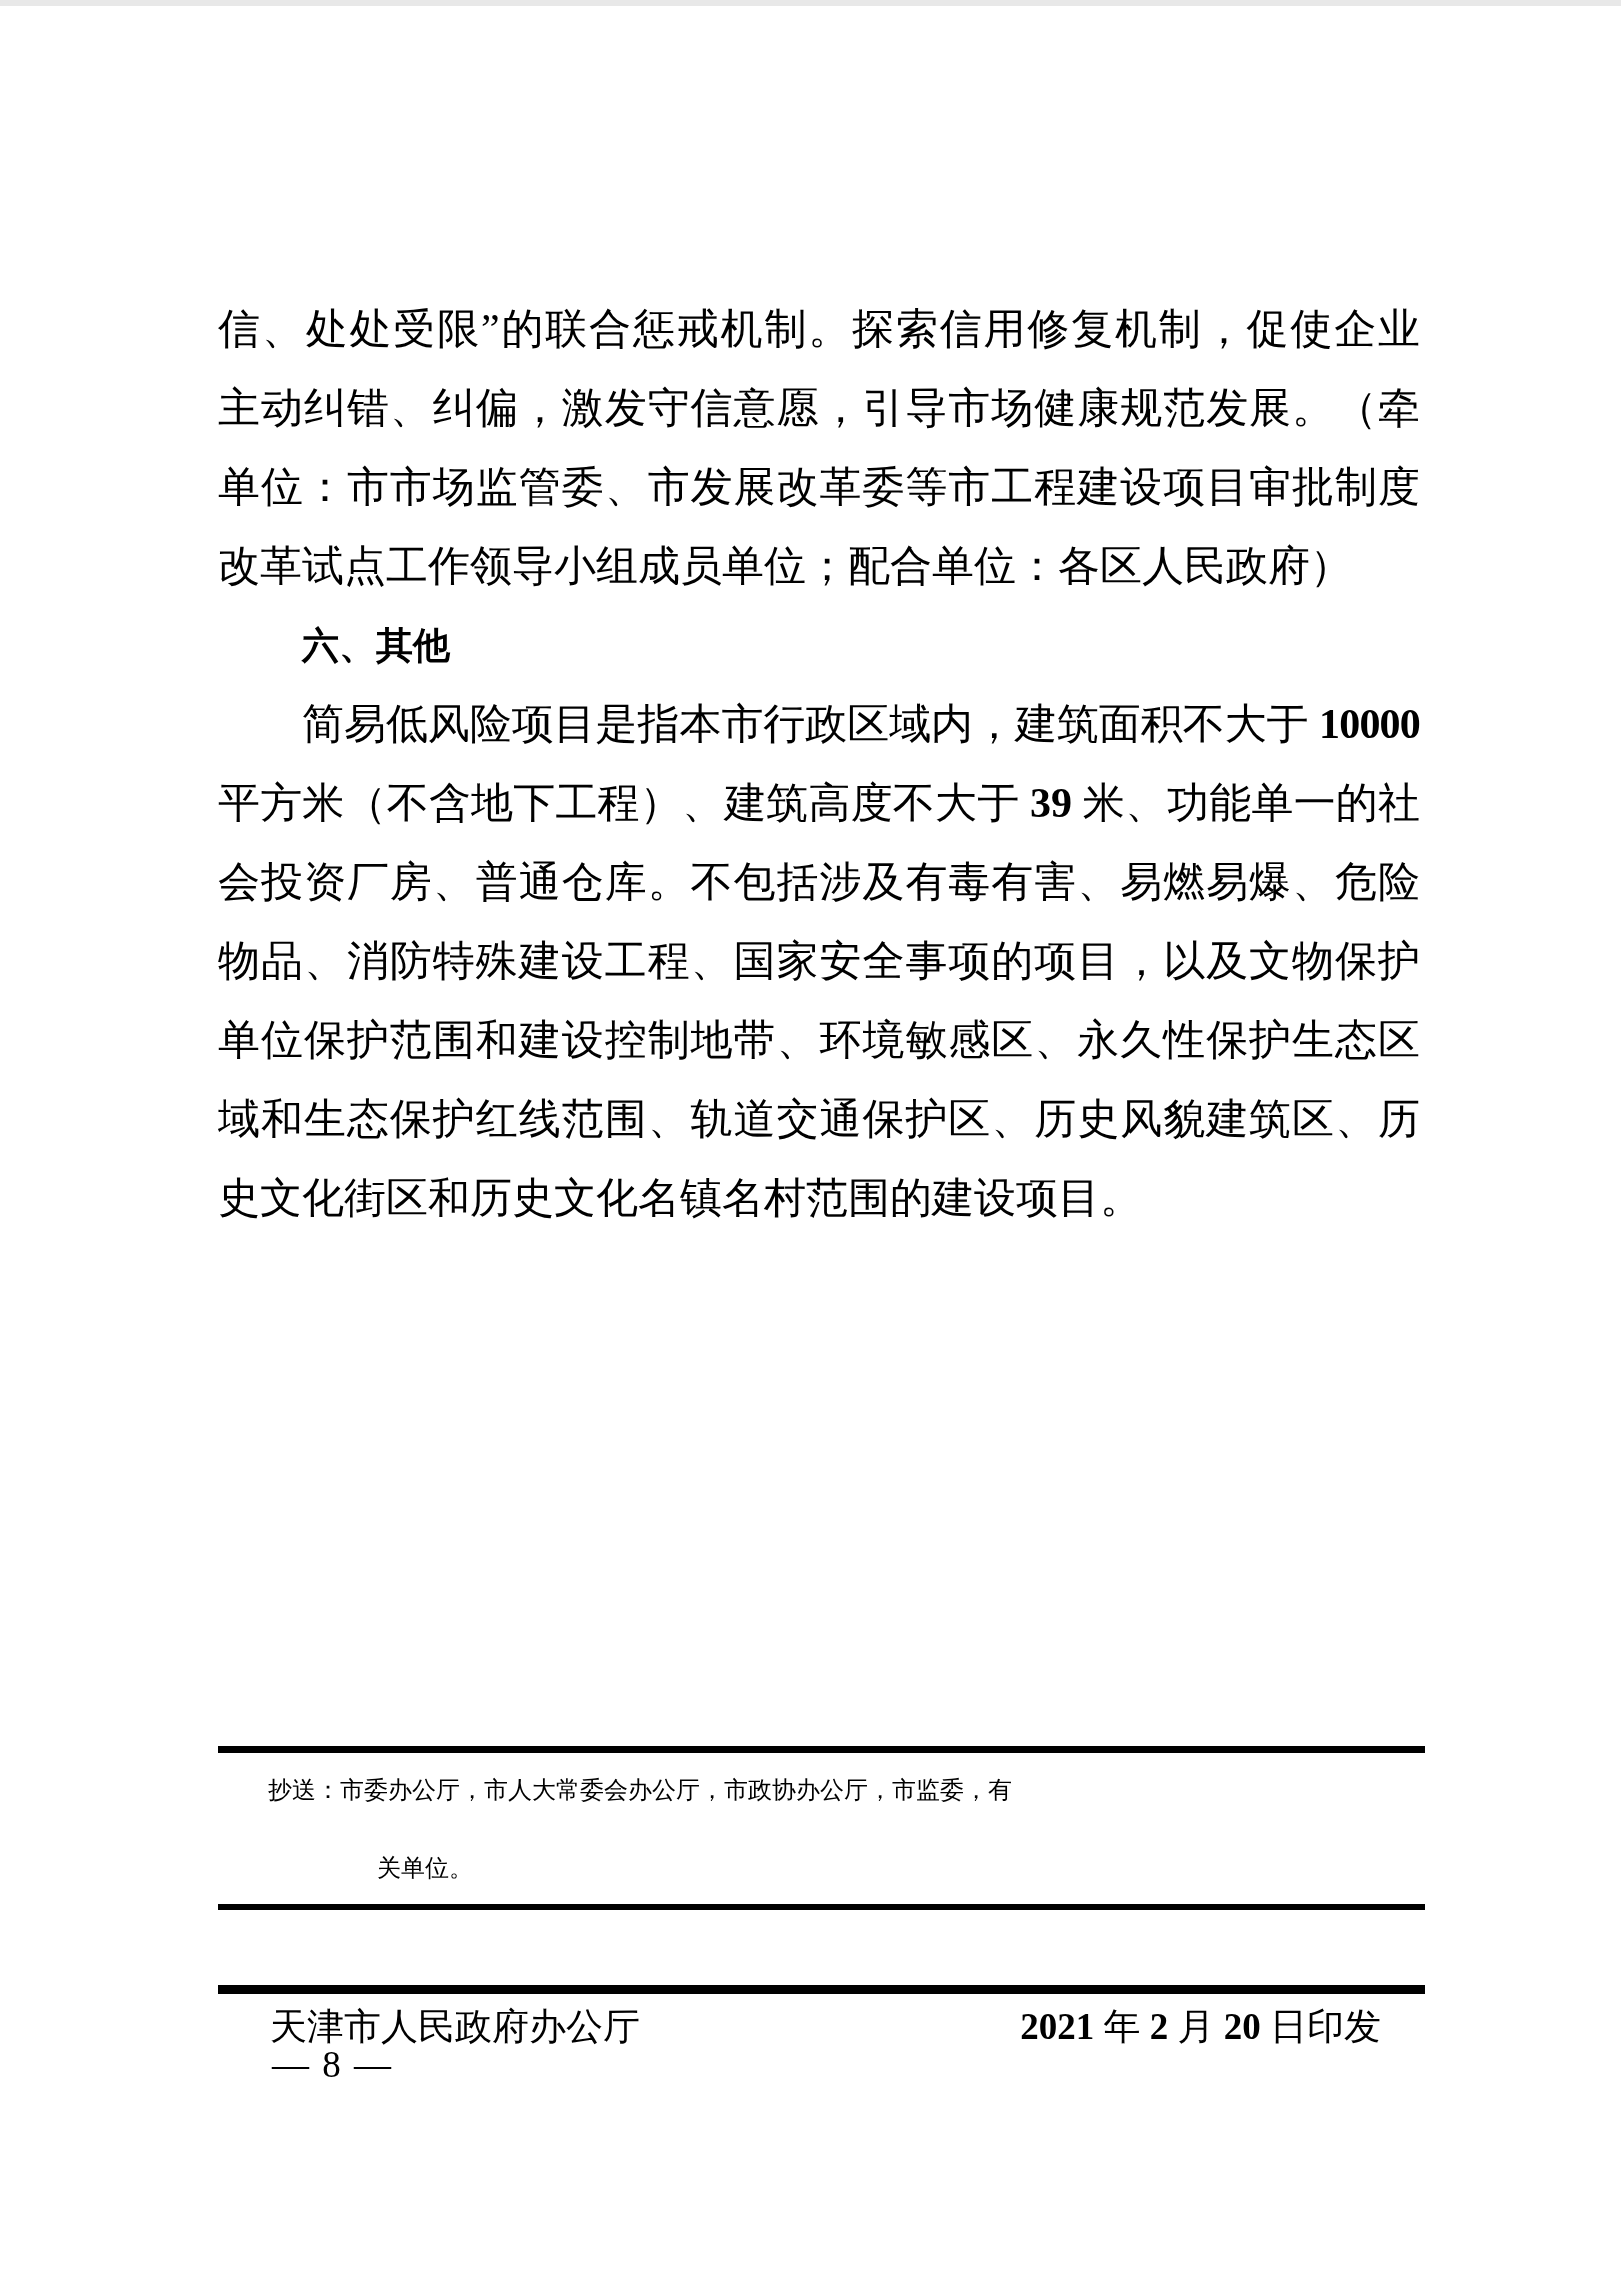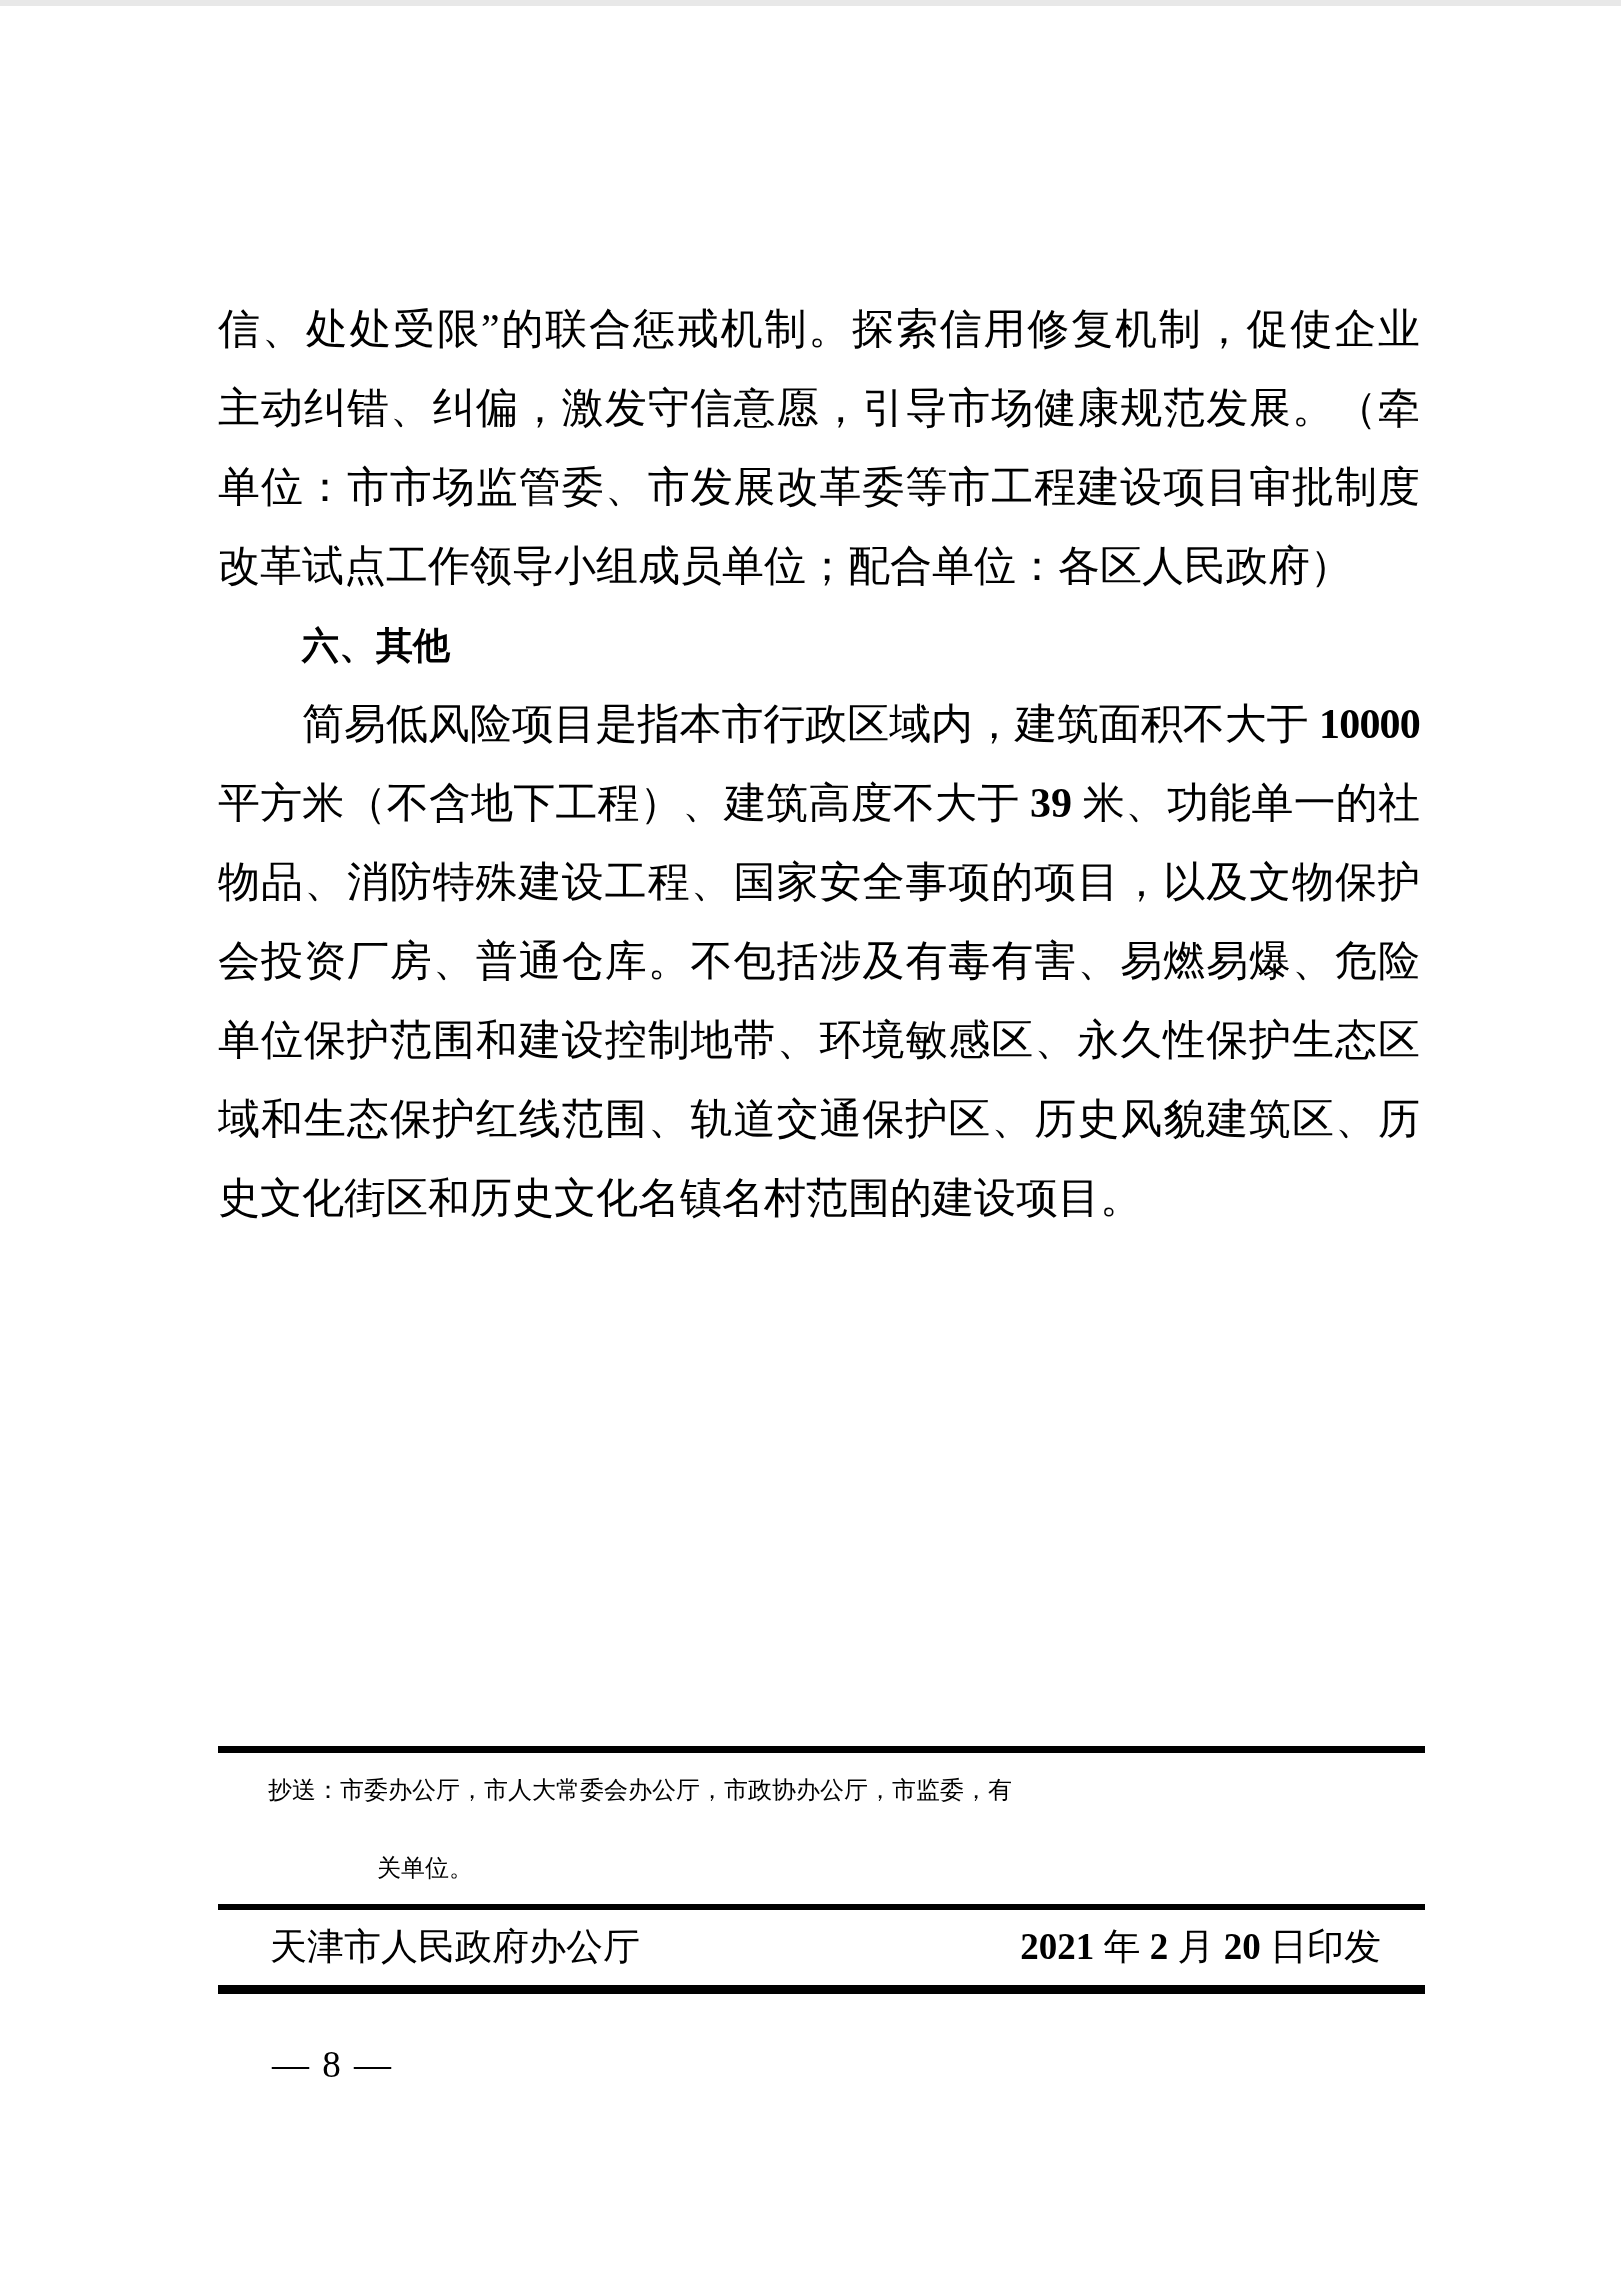--- a/index.html
+++ b/index.html
@@ -36,21 +36,21 @@
   .rule-1{top:1740px;height:6.9px;}
   .rule-2{top:1898px;height:5.9px;}
   .rule-3{top:1979px;height:8.8px;}
   .cc-block{
     position:absolute;left:268px;top:1745px;width:1152px;
     font-size:24px;line-height:78px;
   }
   .cc-line{height:78px;overflow:hidden;}
   .cc-cont{padding-left:109px;}
   .issuer-row{
-    position:absolute;left:270px;top:1911px;width:1111px;height:59px;
+    position:absolute;left:270px;top:1991px;width:1111px;height:59px;
     display:flex;justify-content:space-between;align-items:center;
     font-size:37px;
   }
   .issuer-row span{white-space:pre;}
   .page-num{
     position:absolute;left:272px;top:2037px;
     font-size:37px;line-height:43px;letter-spacing:2px;
   }
 </style>
 </head>
@@ -59,22 +59,22 @@
 <div class="page">
 
   <div class="doc-body">
     <div class="line just"><span>信、处处受限”的联合惩戒机制。探索信用修复机制，促使企业</span></div>
     <div class="line just"><span>主动纠错、纠偏，激发守信意愿，引导市场健康规范发展。（牵头</span></div>
     <div class="line just"><span>单位：市市场监管委、市发展改革委等市工程建设项目审批制度</span></div>
     <div class="line"><span>改革试点工作领导小组成员单位；配合单位：各区人民政府）</span></div>
     <div class="line heading"><span>六、其他</span></div>
     <div class="line just ind tight"><span>简易低风险项目是指本市行政区域内，建筑面积不大于 </span><span class="num">10000</span></div>
     <div class="line just"><span>平方米（不含地下工程）、建筑高度不大于 </span><span class="num">39</span><span> 米、功能单一的社</span></div>
+    <div class="line just"><span>会投资厂房、普通仓库。不包括涉及有毒有害、易燃易爆、危险</span></div>
     <div class="line just"><span>物品、消防特殊建设工程、国家安全事项的项目，以及文物保护</span></div>
-    <div class="line just"><span>会投资厂房、普通仓库。不包括涉及有毒有害、易燃易爆、危险</span></div>
     <div class="line just"><span>单位保护范围和建设控制地带、环境敏感区、永久性保护生态区</span></div>
     <div class="line just"><span>域和生态保护红线范围、轨道交通保护区、历史风貌建筑区、历</span></div>
     <div class="line"><span>史文化街区和历史文化名镇名村范围的建设项目。</span></div>
   </div>
 
   <div class="rule rule-1"></div>
 
   <div class="cc-block">
     <div class="cc-line"><span>抄送：市委办公厅，市人大常委会办公厅，市政协办公厅，市监委，有</span></div>
     <div class="cc-line cc-cont"><span>关单位。</span></div>

